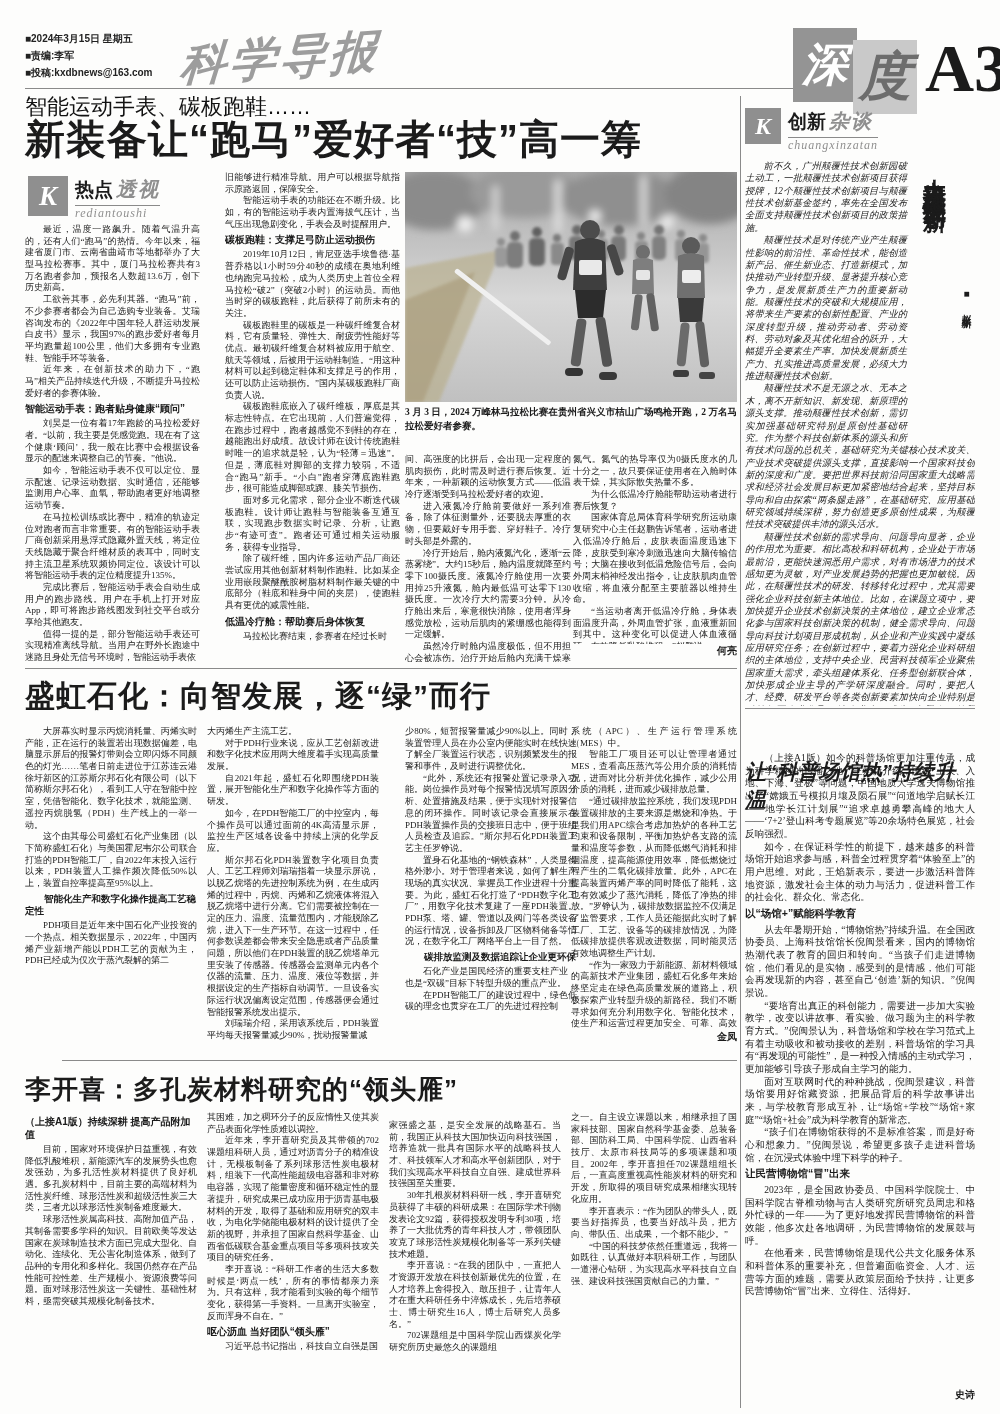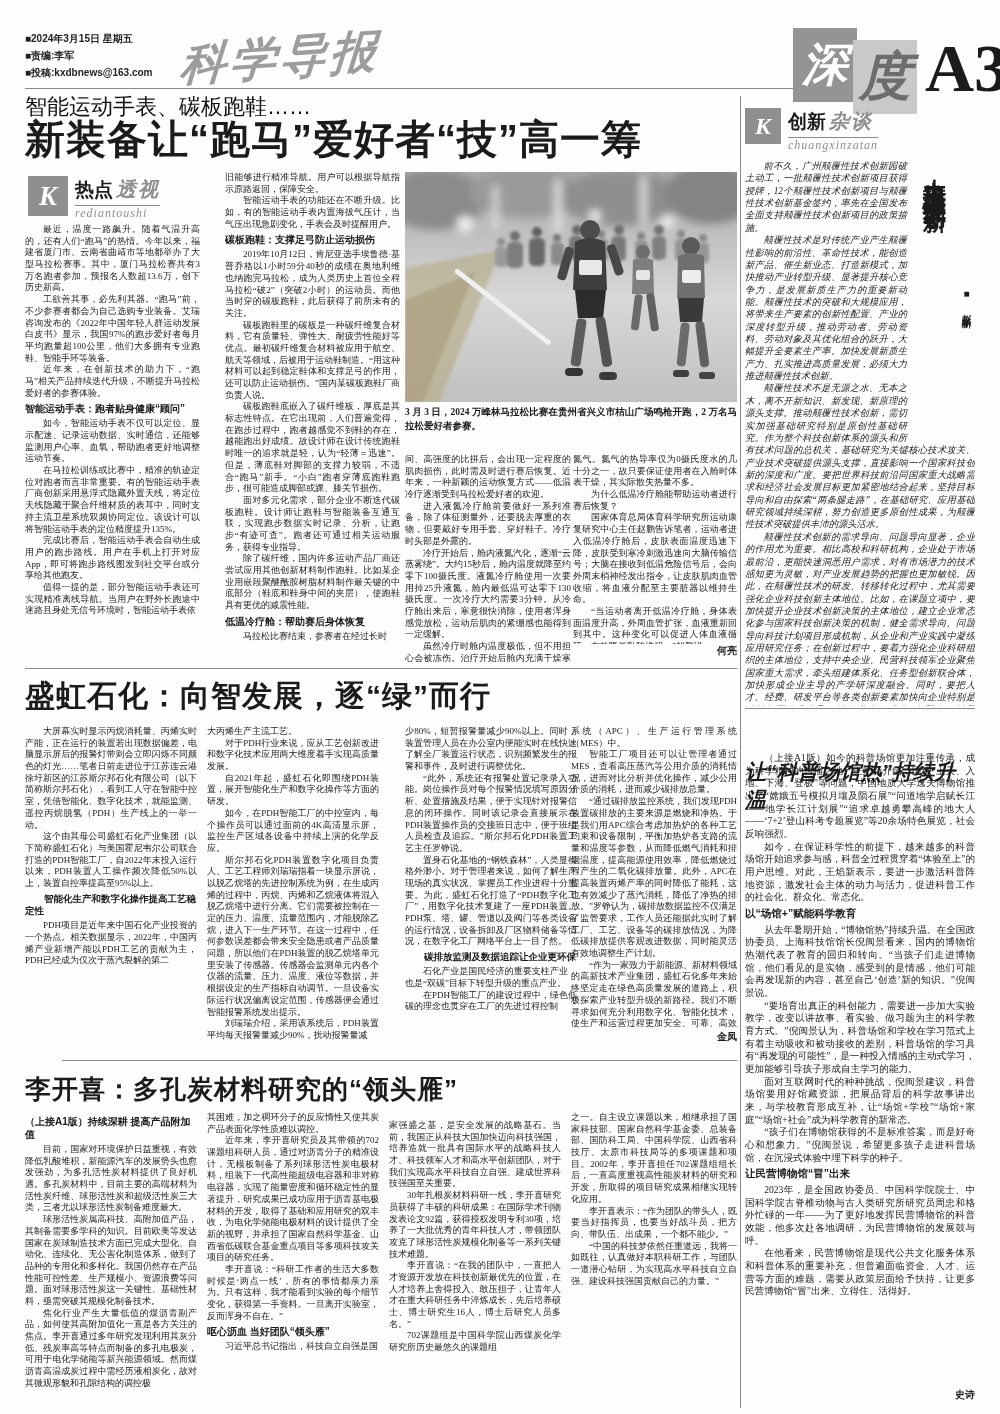--- a/index.html
+++ b/index.html
@@ -119,20 +119,21 @@
           <span class="cb-script">透视</span>
         </div>
         <span class="cb-pinyin">rediantoushi</span>
       </div>
     </div>
     <div id="lead-c1" class="col">
         <p>最近，温度一路飙升。随着气温升高的，还有人们“跑马”的热情。今年以来，福建省厦门市、云南省曲靖市等地都举办了大型马拉松赛事。其中，厦门马拉松赛共有3万名跑者参加，预报名人数超13.6万，创下历史新高。</p>
         <p>工欲善其事，必先利其器。“跑马”前，不少参赛者都会为自己选购专业装备。艾瑞咨询发布的《2022年中国年轻人群运动发展白皮书》显示，我国97%的跑步爱好者每月平均跑量超100公里，他们大多拥有专业跑鞋、智能手环等装备。</p>
         <p>近年来，在创新技术的助力下，“跑马”相关产品持续迭代升级，不断提升马拉松爱好者的参赛体验。</p>
         <h4 class="subhead">智能运动手表：跑者贴身健康“顾问”</h4>
+        <p>刘昊是一位有着17年跑龄的马拉松爱好者。“以前，我主要是凭感觉跑。现在有了这个健康‘顾问’，我一般在比赛中会根据设备显示的配速来调整自己的节奏。”他说。</p>
         <p>如今，智能运动手表不仅可以定位、显示配速、记录运动数据、实时通信，还能够监测用户心率、血氧，帮助跑者更好地调整运动节奏。</p>
         <p>在马拉松训练或比赛中，精准的轨迹定位对跑者而言非常重要。有的智能运动手表厂商创新采用悬浮式隐藏外置天线，将定位天线隐藏于聚合纤维材质的表耳中，同时支持主流卫星系统双频协同定位。该设计可以将智能运动手表的定位精度提升135%。</p>
         <p>完成比赛后，智能运动手表会自动生成用户的跑步路线。用户在手机上打开对应App，即可将跑步路线图发到社交平台或分享给其他跑友。</p>
         <p>值得一提的是，部分智能运动手表还可实现精准离线导航。当用户在野外长跑途中迷路且身处无信号环境时，智能运动手表依</p>
       </div>
     <div id="lead-c2" class="col">
         <p class="cont">旧能够进行精准导航。用户可以根据导航指示原路返回，保障安全。</p>
         <p>智能运动手表的功能还在不断升级。比如，有的智能运动手表内置海拔气压计，当气压出现急剧变化，手表会及时提醒用户。</p>
         <h4 class="subhead">碳板跑鞋：支撑足弓防止运动损伤</h4>
         <p>2019年10月12日，肯尼亚选手埃鲁德·基普乔格以1小时59分40秒的成绩在奥地利维也纳跑完马拉松，成为人类历史上首位全程马拉松“破2”（突破2小时）的运动员。而他当时穿的碳板跑鞋，此后获得了前所未有的关注。</p>
@@ -280,21 +281,20 @@
     <div id="sheng-byline" class="abs byline">金凤</div>
   </div>
 
   <div id="rule-lk" class="abs hairline"></div>
   <div id="lk-headline" class="abs">李开喜：多孔炭材料研究的“领头雁”</div>
   <div id="lk" class="abs">
     <div id="lk-c1" class="col">
         <h4 class="subhead">（上接A1版）持续深耕 提高产品附加值</h4>
         <p>目前，国家对环境保护日益重视，有效降低乳酸堆积，新能源汽车的发展势头也愈发强劲，为多孔活性炭材料提供了良好机遇。多孔炭材料中，目前主要的高端材料为活性炭纤维、球形活性炭和超级活性炭三大类，三者尤以球形活性炭制备难度最大。</p>
         <p>球形活性炭属高科技、高附加值产品，其制备需要多学科的知识。目前欧美等发达国家在炭球制造技术方面已完成大型化、自动化、连续化、无公害化制造体系，做到了品种的专用化和多样化。我国仍然存在产品性能可控性差、生产规模小、资源浪费等问题。面对球形活性炭这一关键性、基础性材料，亟需突破其规模化制备技术。</p>
-        <p>焦化行业产生大量低值的煤沥青副产品，如何使其高附加值化一直是各方关注的焦点。李开喜通过多年研究发现利用其灰分低、残炭率高等特点而制备的多孔电极炭，可用于电化学储能等新兴能源领域。然而煤沥青高温成炭过程中需经历液相炭化，故对其微观形貌和孔隙结构的调控极</p>
       </div>
     <div id="lk-c2" class="col">
         <p class="cont">其困难，加之稠环分子的反应惰性又使其炭产品表面化学性质难以调控。</p>
         <p>近年来，李开喜研究员及其带领的702课题组科研人员，通过对沥青分子的精准设计，无模板制备了系列球形活性炭电极材料，组装下一代高性能超级电容器和非对称电容器，实现了能量密度和循环稳定性的显著提升，研究成果已成功应用于沥青基电极材料的开发，取得了基础和应用研究的双丰收，为电化学储能电极材料的设计提供了全新的视野，并承担了国家自然科学基金、山西省低碳联合基金重点项目等多项科技攻关项目的研究任务。</p>
         <p>李开喜说：“科研工作者的生活大多数时候是‘两点一线’，所有的事情都亲力亲为。只有这样，我才能看到实验的每个细节变化，获得第一手资料。一旦离开实验室，反而浑身不自在。”</p>
         <h4 class="subhead">呕心沥血 当好团队“领头雁”</h4>
         <p>习近平总书记指出，科技自立自强是国</p>
       </div>
     <div id="lk-c3" class="col">
         <p class="cont">家强盛之基，是安全发展的战略基石。当前，我国正从科技大国加快迈向科技强国，培养造就一批具有国际水平的战略科技人才、科技领军人才和高水平创新团队，对于我们实现高水平科技自立自强、建成世界科技强国至关重要。</p>

